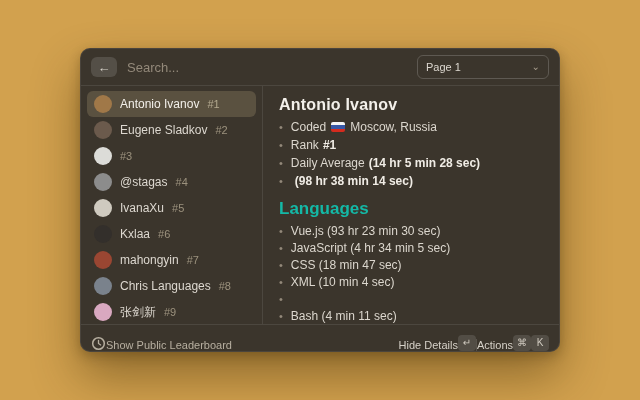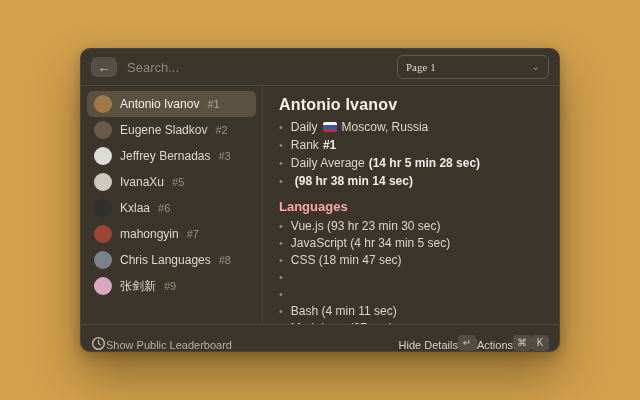--- a/index.html
+++ b/index.html
@@ -26,23 +26,23 @@
     background:rgba(255,255,255,0.13);
     display:flex; align-items:center; justify-content:center;
     color:#d9d4cc; font-size:13px; cursor:default;
   }
   .search-input {
     flex:1; background:transparent; border:none; outline:none;
     color:#d946ef; font-size:13px; font-family:"Liberation Sans", sans-serif;
   }
   .search-input::placeholder { color:#93897a; }
   .page-dd {
-    width:152px; height:24px; border:1px solid rgba(255,255,255,0.18);
+    width:132px; height:24px; border:1px solid rgba(255,255,255,0.18);
     border-radius:6px; display:flex; align-items:center; justify-content:space-between;
-    padding:0 8px; font-size:11px; color:#ddd8d0;font-family:Liberation Serif, serif;
+    padding:0 8px; font-size:11px; color:#ddd8d0;
   }
   .page-dd .chev { font-size:10px; color:#a79d8c; line-height:1; }
   .hr { height:1px; background:rgba(255,255,255,0.09); flex:0 0 auto; }
   
   .bodyrow { flex:1; display:flex; min-height:0; }
   .list { width:181px; padding:5px 6px; overflow:hidden; }
   .vr { width:1px; background:rgba(255,255,255,0.09); }
   .row {
     height:26px; display:flex; align-items:center; gap:8px;
     padding:0 7px; border-radius:6px; font-size:12px; color:#ddd8d0;
@@ -61,21 +61,21 @@
   .stat { line-height:18px; }
   .lang { line-height:17px; }
   .blt { color:#93897a; margin-right:8px; font-size:11px; }
   .b { font-weight:bold; color:#f0ece5; }
   .flag {
     display:inline-block; width:14px; height:10px; border-radius:2px;
     margin:0 5px; align-self:center;
     background:linear-gradient(180deg,#f5f5f5 0 33%,#3757a5 33% 66%,#d52b1e 66% 100%);
   }
   .sp { width:4px; display:inline-block; }
-  .langs-h { font-size:13px; font-weight:bold; color:#fca5a5; margin:9px 0 4px; }
+  .langs-h { font-size:17px; font-weight:bold; color:#14b8a6; margin:9px 0 4px; }
   
   .ftr { height:26px; flex:0 0 auto; display:flex; align-items:flex-end; gap:0; padding:0 10px; font-size:11px; color:#b7afa0; }
   .ftr .grow { flex:1; }
   .clock { width:15px; height:15px; flex:0 0 auto; }
   .kbd {
     min-width:18px; height:16px; padding:0 4px; border-radius:4px;
     background:rgba(255,255,255,0.12); color:#cfc9bf;
     display:inline-flex; align-items:center; justify-content:center;
     font-size:10px; line-height:1;
   }
@@ -107,22 +107,26 @@
         <span>Antonio Ivanov</span>
         <span class="rk">#1</span>
       </div>
       <div class="row">
         <span class="av" style="background:#6b5a4c"></span>
         <span>Eugene Sladkov</span>
         <span class="rk">#2</span>
       </div>
       <div class="row">
         <span class="av" style="background:#dcdcd8"></span>
-        <span>Jeffrey Bernadas</span>
         <span class="rk">#3</span>
+      </div>
+      <div class="row">
+        <span class="av" style="background:#8c8c8c"></span>
+        <span>@stagas</span>
+        <span class="rk">#4</span>
       </div>
       <div class="row">
         <span class="av" style="background:#cfcabf"></span>
         <span>IvanaXu</span>
         <span class="rk">#5</span>
       </div>
       <div class="row">
         <span class="av" style="background:#332f2b"></span>
         <span>Kxlaa</span>
         <span class="rk">#6</span>
@@ -144,21 +148,21 @@
       </div>
     </div>
 
     <div class="vr"></div>
 
     <div class="detail">
       <h1>Antonio Ivanov</h1>
 
       <div class="stat">
         <span class="blt">•</span>
-        <span>Daily</span>
+        <span>Coded</span>
         <span class="flag"></span>
         <span>Moscow, Russia</span>
       </div>
       <div class="stat">
         <span class="blt">•</span>
         <span>Rank</span>
         <span class="sp"></span>
         <span class="b">#1</span>
       </div>
       <div class="stat">
@@ -182,20 +186,21 @@
       <div class="lang">
         <span class="blt">•</span>
         <span>JavaScript (4 hr 34 min 5 sec)</span>
       </div>
       <div class="lang">
         <span class="blt">•</span>
         <span>CSS (18 min 47 sec)</span>
       </div>
       <div class="lang">
         <span class="blt">•</span>
+        <span>XML (10 min 4 sec)</span>
       </div>
       <div class="lang">
         <span class="blt">•</span>
       </div>
       <div class="lang">
         <span class="blt">•</span>
         <span>Bash (4 min 11 sec)</span>
       </div>
       <div class="lang">
         <span class="blt">•</span>

